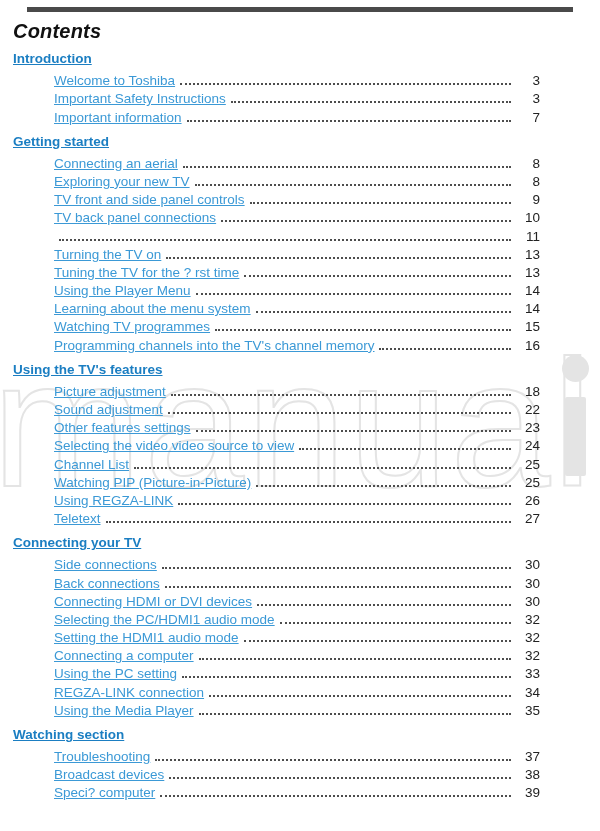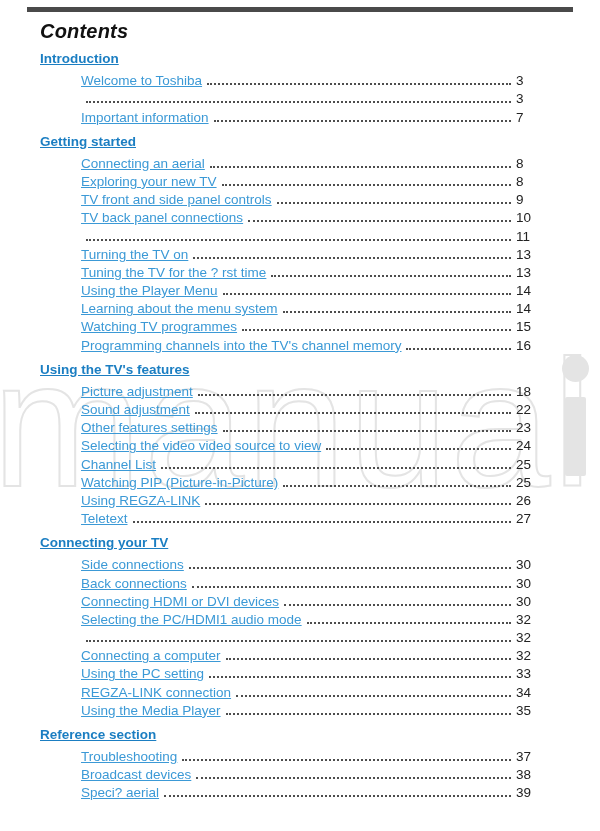--- a/index.html
+++ b/index.html
@@ -43,21 +43,21 @@
     position:absolute;
     left:565px;top:397px;
     width:21px;height:79px;
     border-radius:2px;
     background:var(--wm,#e4e4e4);
     z-index:0;
   }
   .page{
     position:relative;
     z-index:1;
-    padding:19px 60px 0 40px;
+    padding:19px 60px 0 13px;
   }
   .page-title{
     margin:0;
     font-size:20px;
     line-height:24px;
     font-weight:bold;
     font-style:italic;
     color:#111111;
     letter-spacing:.2px;
   }
@@ -74,20 +74,21 @@
     cursor:pointer;
   }
   .entries{
     margin:4px 0 0 41px;
   }
   .entry-row{
     display:flex;
     align-items:flex-end;
     height:18.2px;
     font-size:13.5px;
+    text-align:right;
   }
   .entry-link{
     color:var(--entlink,#3b99d6);
     text-decoration:underline;
     white-space:nowrap;
     line-height:17px;
     cursor:pointer;
   }
   .leader{
     flex:1;
@@ -119,20 +120,21 @@
   <div class="toc-section">
     <a class="section-title">Introduction</a>
     <div class="entries">
   <div class="entry-row">
     <a class="entry-link">Welcome to Toshiba</a>
     <span class="leader"></span>
     <span class="page-num">3</span>
   </div>
 
   <div class="entry-row">
+    <a class="entry-link">Important Safety Instructions</a>
     <span class="leader"></span>
     <span class="page-num">3</span>
   </div>
 
   <div class="entry-row">
     <a class="entry-link">Important information</a>
     <span class="leader"></span>
     <span class="page-num">7</span>
   </div>
 </div>
@@ -282,20 +284,21 @@
     <span class="page-num">30</span>
   </div>
 
   <div class="entry-row">
     <a class="entry-link">Selecting the PC/HDMI1 audio mode</a>
     <span class="leader"></span>
     <span class="page-num">32</span>
   </div>
 
   <div class="entry-row">
+    <a class="entry-link">Setting the HDMI1 audio mode</a>
     <span class="leader"></span>
     <span class="page-num">32</span>
   </div>
 
   <div class="entry-row">
     <a class="entry-link">Connecting a computer</a>
     <span class="leader"></span>
     <span class="page-num">32</span>
   </div>
 
@@ -313,35 +316,35 @@
 
   <div class="entry-row">
     <a class="entry-link">Using the Media Player</a>
     <span class="leader"></span>
     <span class="page-num">35</span>
   </div>
 </div>
   </div>
 
   <div class="toc-section">
-    <a class="section-title">Reference section</a>
+    <a class="section-title">Watching section</a>
     <div class="entries">
   <div class="entry-row">
     <a class="entry-link">Troubleshooting</a>
     <span class="leader"></span>
     <span class="page-num">37</span>
   </div>
 
   <div class="entry-row">
     <a class="entry-link">Broadcast devices</a>
     <span class="leader"></span>
     <span class="page-num">38</span>
   </div>
 
   <div class="entry-row">
-    <a class="entry-link">Speci? aerial</a>
+    <a class="entry-link">Speci? computer</a>
     <span class="leader"></span>
     <span class="page-num">39</span>
   </div>
 </div>
   </div>
 </div>
 </div>
 
 </body></html>

